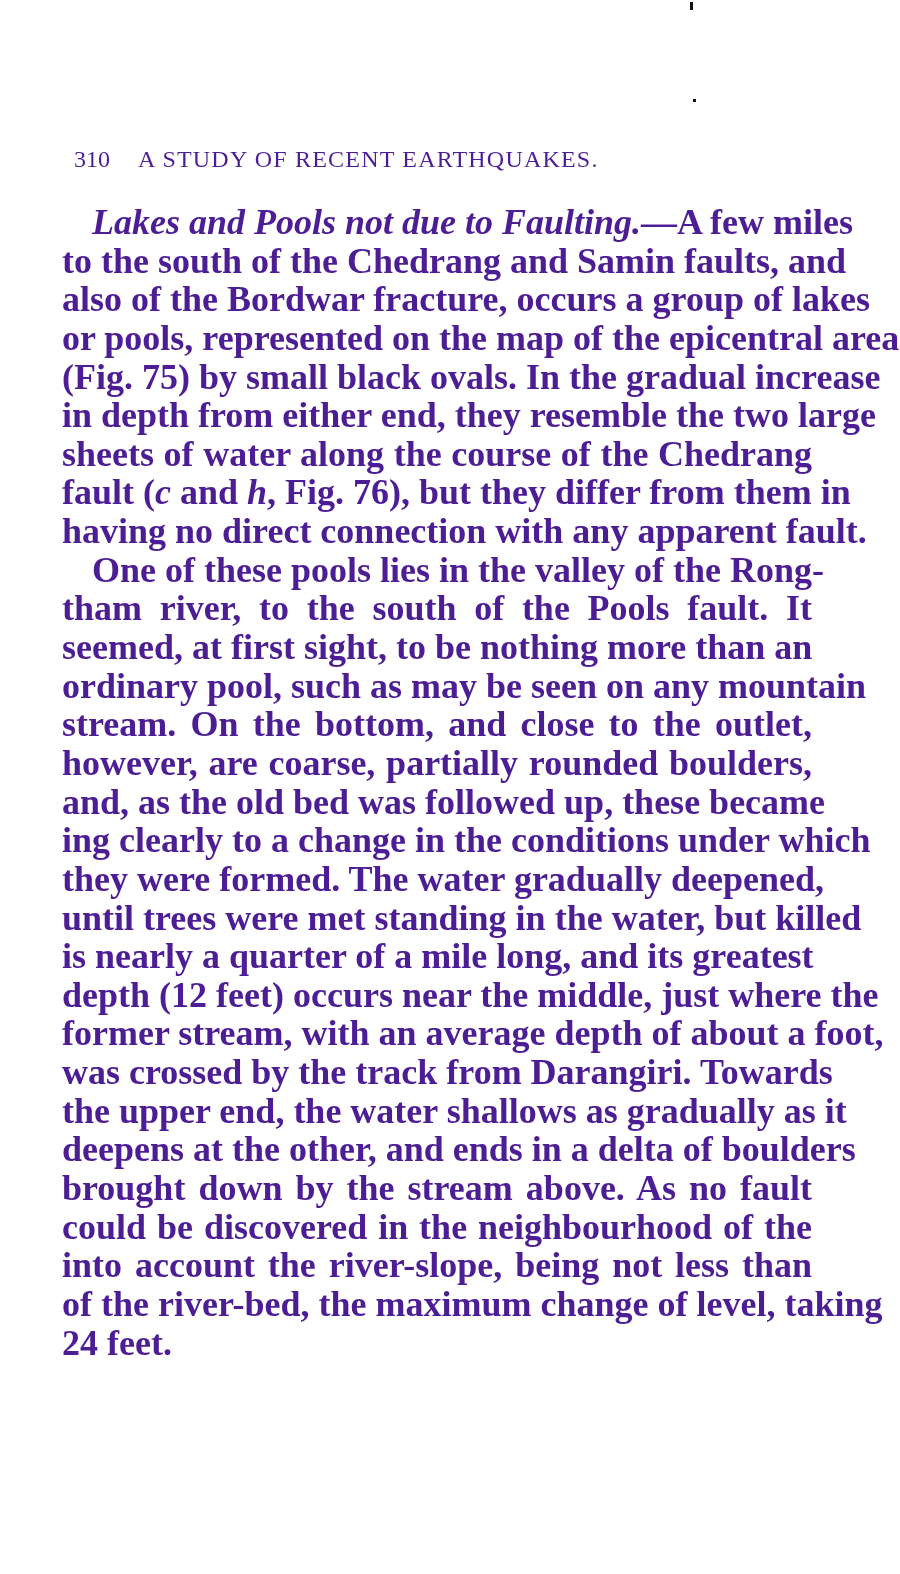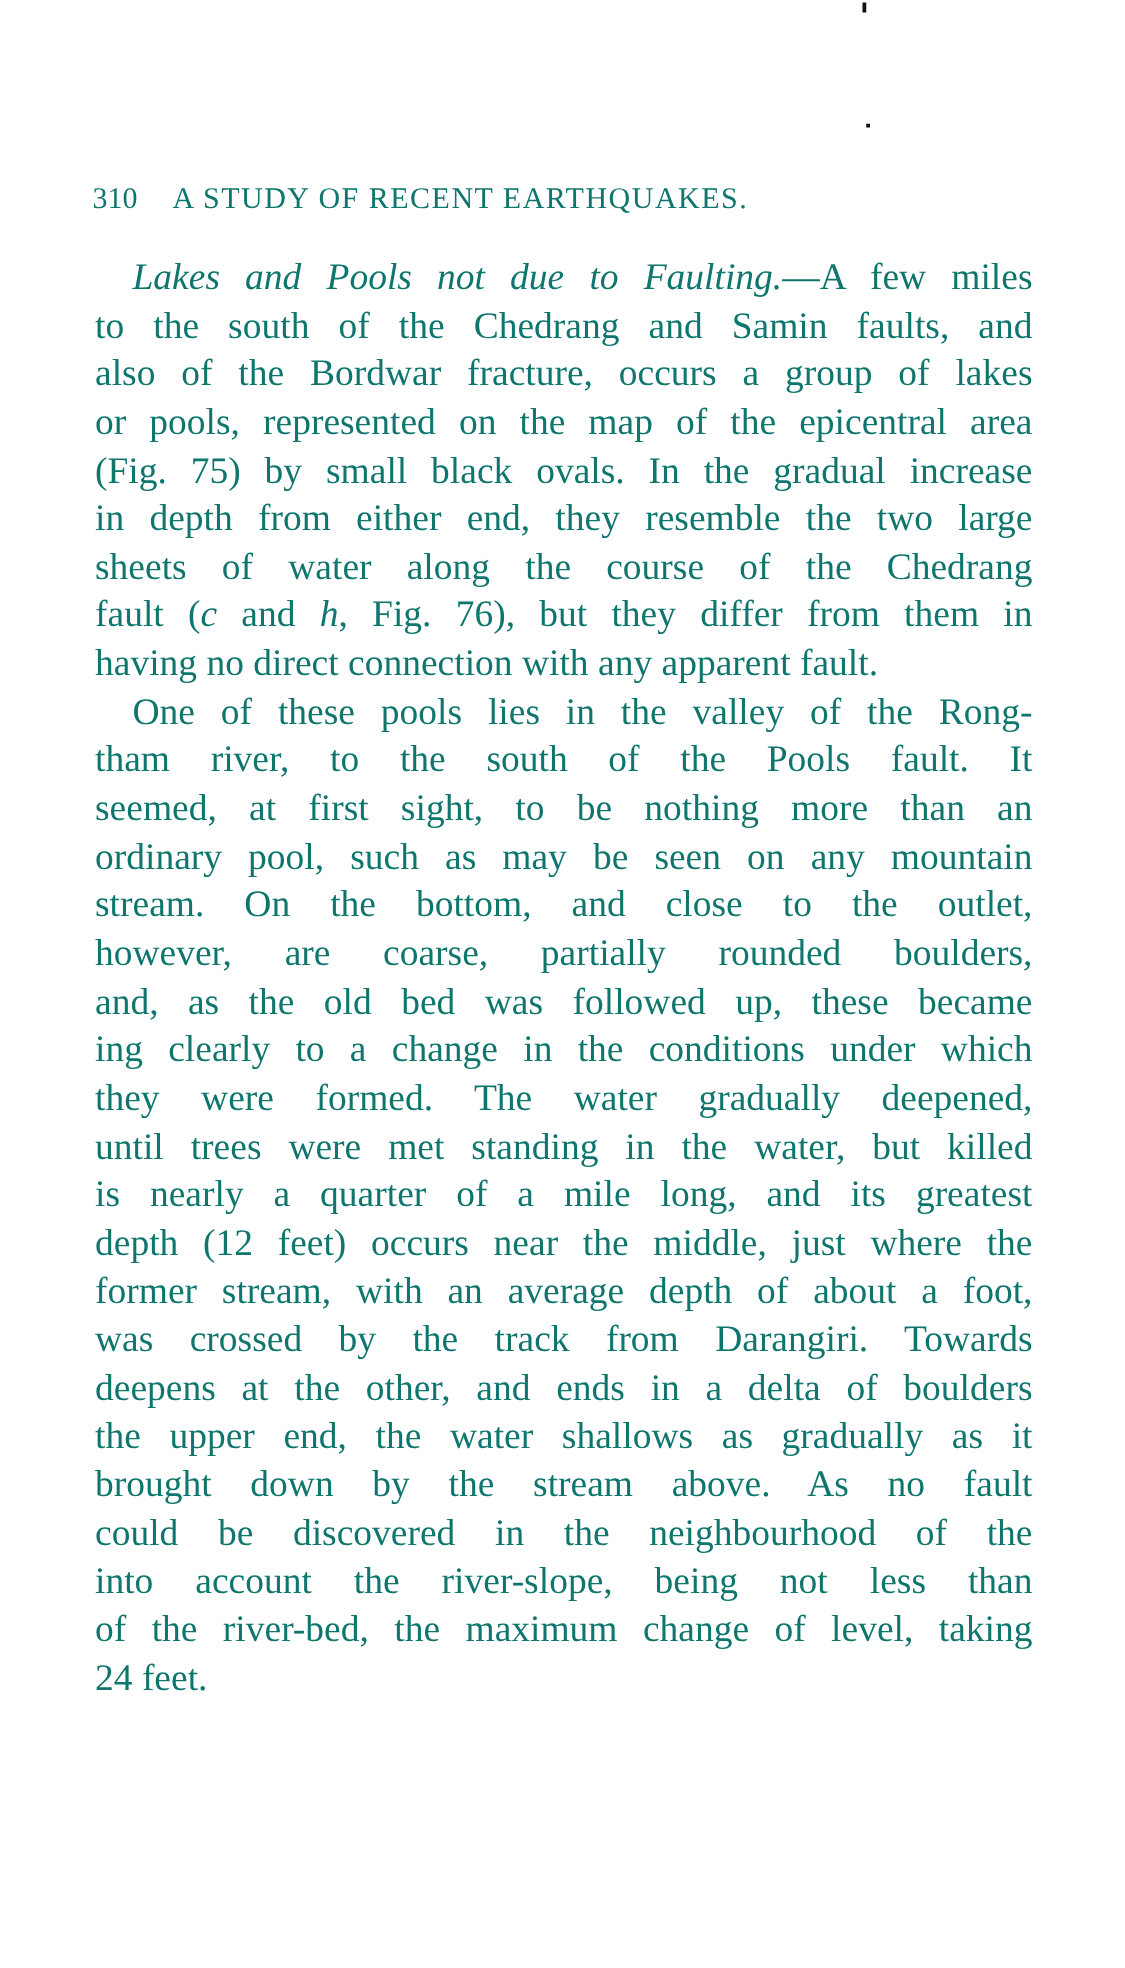--- a/index.html
+++ b/index.html
@@ -1,33 +1,33 @@
 <!DOCTYPE html>
 <html><head>
   <meta charset="utf-8">
   <style>
     html, body { margin: 0; padding: 0; background: #ffffff; }
     body { width: 900px; height: 1574px; position: relative; overflow: hidden; }
     .page {
       position: absolute; left: 0; top: 0; width: 900px; height: 1574px;
-      background: #ffffff; color: #0f766e;
+      background: #ffffff; color: #4c1d95;
       font-family: "Liberation Serif", "DejaVu Serif", serif;
     }
     .speck { position: absolute; background: #111; }
     .speck1 { left: 690px; top: 2px; width: 3px; height: 8px; }
     .speck2 { left: 693px; top: 99px; width: 3px; height: 3px; }
     .running-head {
       position: absolute; left: 74px; top: 146px; width: 760px;
       font-size: 24px; letter-spacing: 1.2px; white-space: nowrap;
     }
     .page-number { display: inline-block; width: 64px; letter-spacing: 0; }
     .running-title { display: inline-block; }
     .body-text {
-      position: absolute; left: 76px; top: 203px; width: 750px;
-      font-size: 30px; line-height: 38.65px;
+      position: absolute; left: 62px; top: 203px; width: 750px;
+      font-size: 36px; line-height: 38.65px; font-weight: bold;
     }
     .body-text .line { display: block; white-space: nowrap; text-align: justify; text-align-last: justify; height: 38.65px; }
     .body-text .line.last { text-align-last: left; }
     .body-text .line.indent { padding-left: 30px; }
     .italic { font-style: italic; }
   </style>
 </head>
 <body>
 
 <div class="page">
@@ -57,21 +57,21 @@
     <span class="line">stream.  On the bottom, and close to the outlet,</span>
     <span class="line">however, are coarse, partially rounded boulders,</span>
     <span class="line">and, as the old bed was followed up, these became</span>
     <span class="line">ing clearly to a change in the conditions under which</span>
     <span class="line">they were formed.  The water gradually deepened,</span>
     <span class="line">until trees were met standing in the water, but killed</span>
     <span class="line">is nearly a quarter of a mile long, and its greatest</span>
     <span class="line">depth (12 feet) occurs near the middle, just where the</span>
     <span class="line">former stream, with an average depth of about a foot,</span>
     <span class="line">was crossed by the track from Darangiri.  Towards</span>
+    <span class="line">the upper end, the water shallows as gradually as it</span>
     <span class="line">deepens at the other, and ends in a delta of boulders</span>
-    <span class="line">the upper end, the water shallows as gradually as it</span>
     <span class="line">brought down by the stream above.  As no fault</span>
     <span class="line">could be discovered in the neighbourhood of the</span>
     <span class="line">into account the river-slope, being not less than</span>
     <span class="line">of the river-bed, the maximum change of level, taking</span>
     <span class="line last">24 feet.</span>
   </div>
 </div>
 
 </body></html>

